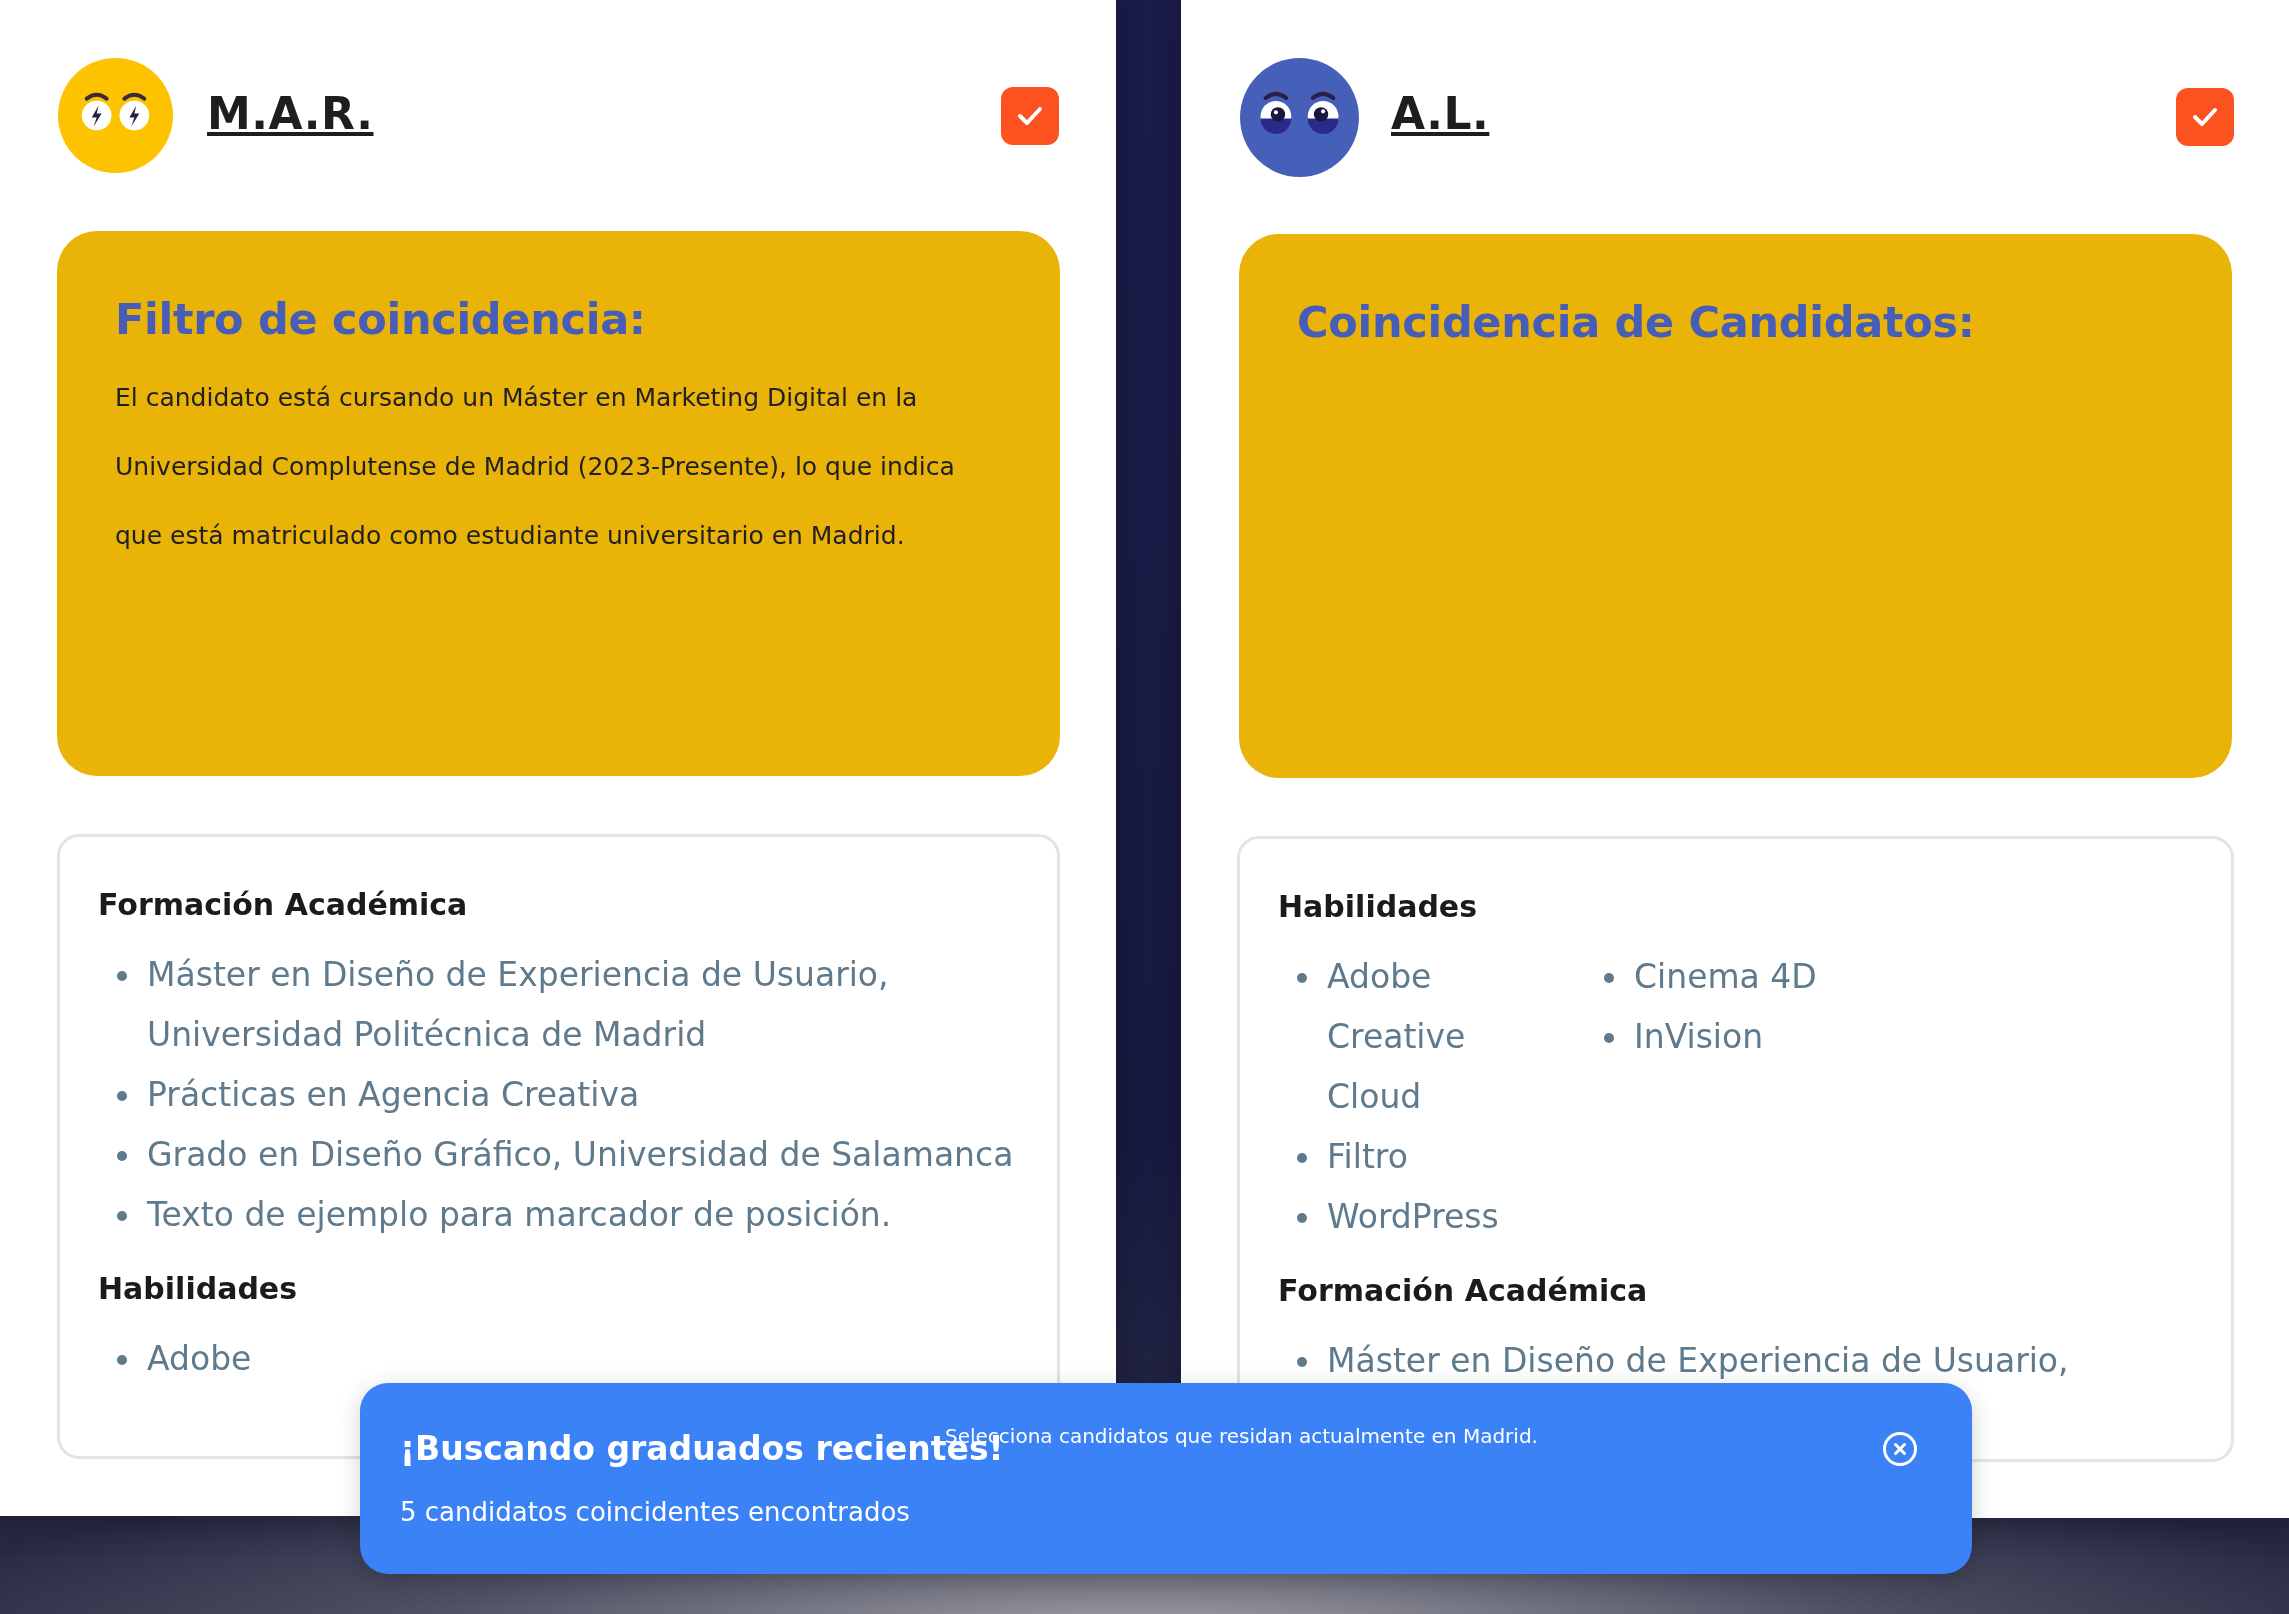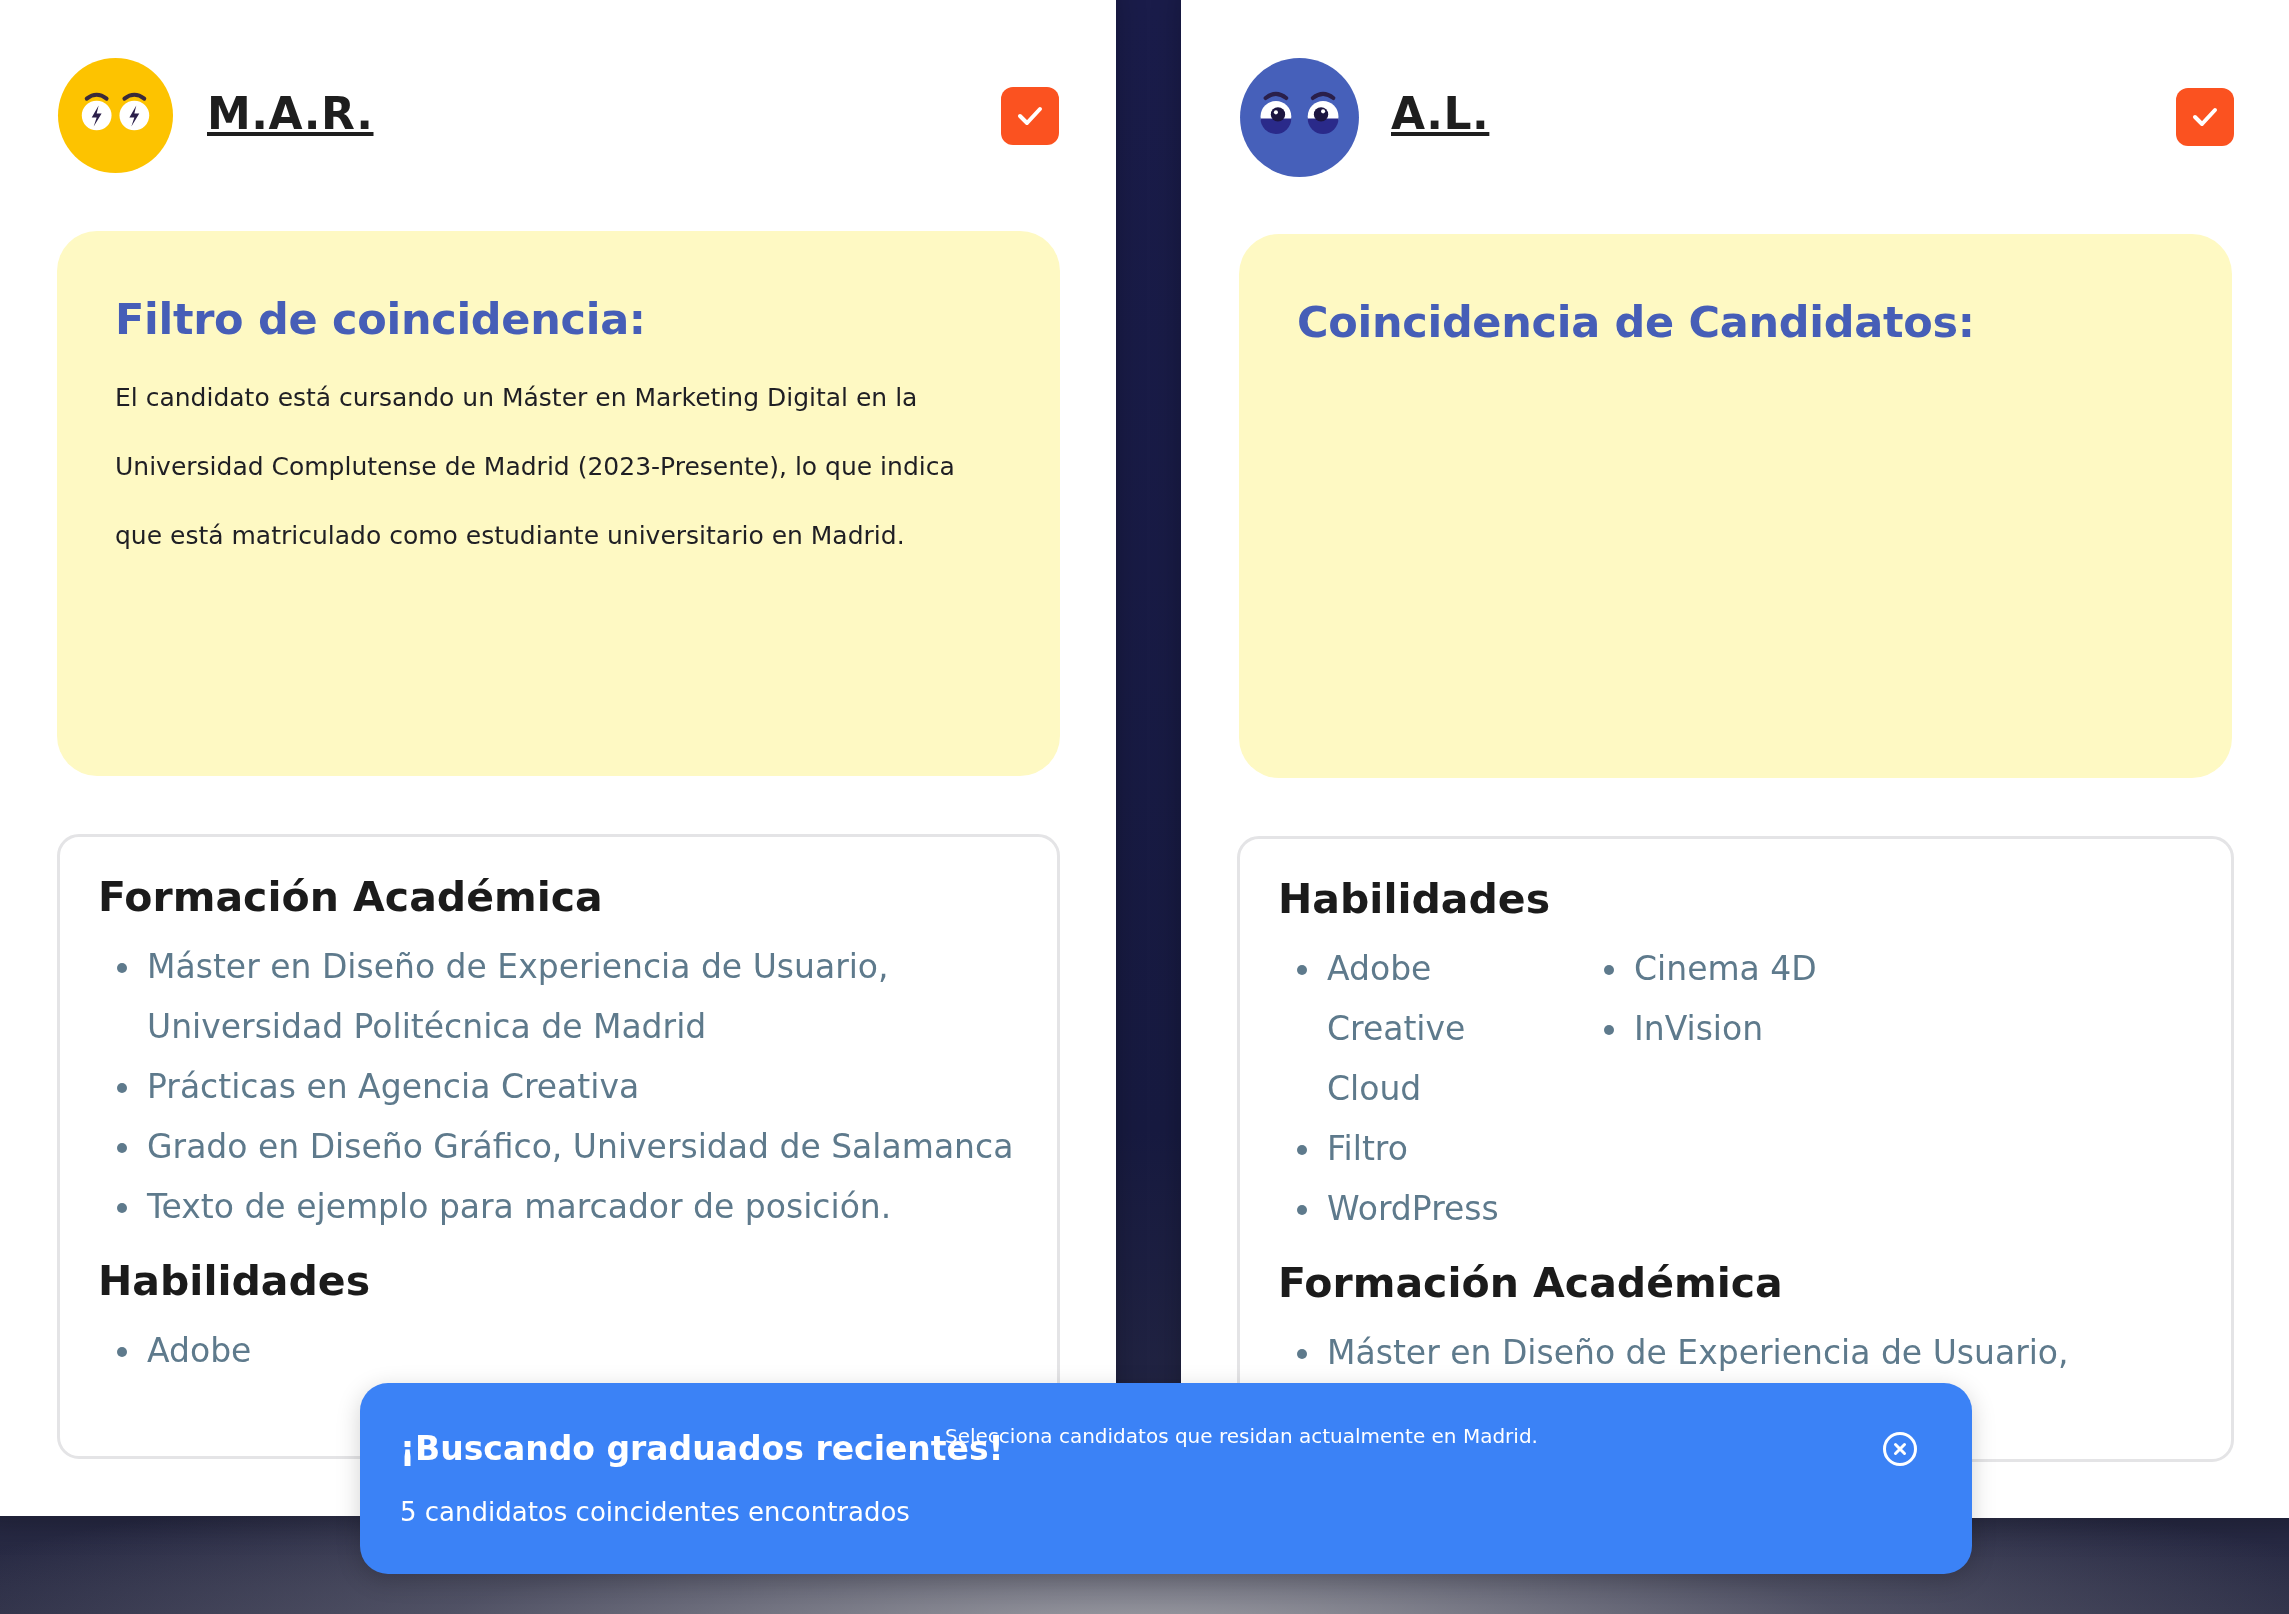--- a/index.html
+++ b/index.html
@@ -26,37 +26,37 @@
     position: absolute; font-weight: bold; font-size: 44px; color: #1e1e1e;
     letter-spacing: 0.5px;
     text-decoration: underline;
   }
   .checkbox {
     position: absolute; width: 58px; height: 58px; border-radius: 12px;
     background: #fb5220; display: flex; align-items: center; justify-content: center;
     cursor: pointer;
   }
   .info-box {
-    position: absolute; background: #fef9c3; border-radius: 40px;
+    position: absolute; background: #eab308; border-radius: 40px;
     box-sizing: border-box; padding: 60px 58px 0 58px;
   }
   .info-title {
     font-size: 43px; font-weight: bold; color: #465eb7; margin: 0 0 16px 0;
     line-height: 56px; letter-spacing: -0.3px;
   }
   .info-body {
     font-size: 25px; color: #1f1f24; line-height: 69px; margin: 0;
   }
   .list-card {
     position: absolute; background: #ffffff; border: 3px solid #e4e4e6;
     border-radius: 22px; box-sizing: border-box; overflow: hidden;
     padding: 38px 38px 0 38px;
   }
   .list-heading {
-    font-size: 41px; font-weight: bold; color: #1b1b1b; margin: 0 0 18px 0;
+    font-size: 30px; font-weight: bold; color: #1b1b1b; margin: 8px 0 18px 0;
     line-height: 44px;
   }
   ul.items { list-style: none; margin: 0 0 22px 0; padding: 0 0 0 49px; }
   ul.items li {
     position: relative; font-size: 33px; color: #5e7a8c; line-height: 60px;
   }
   ul.items li::before {
     content: ""; position: absolute; left: -30px; top: 26px;
     width: 10px; height: 10px; border-radius: 50%; background: #5e7a8c;
   }

